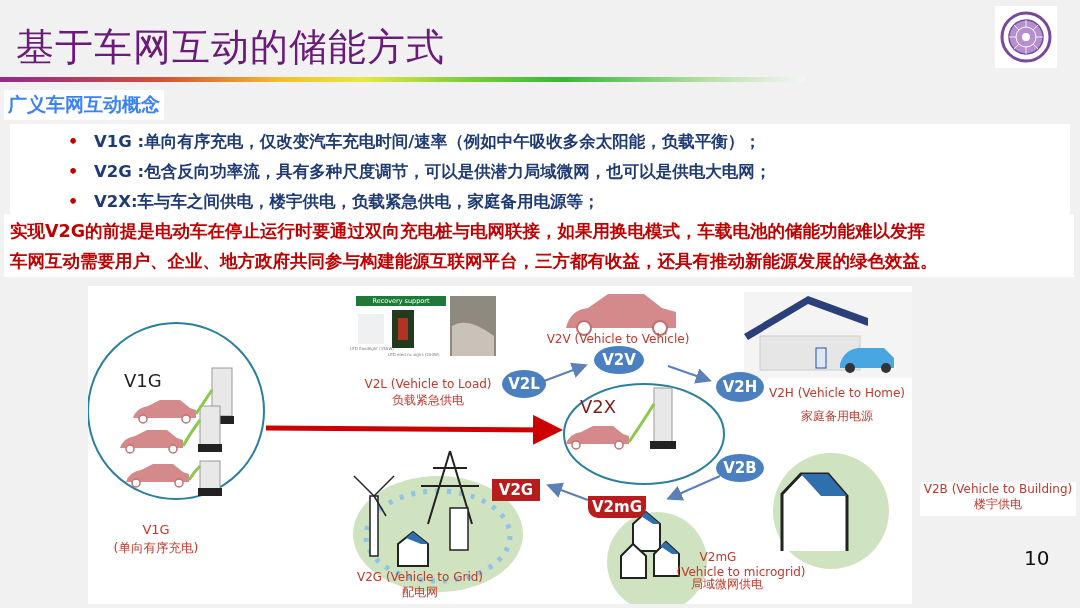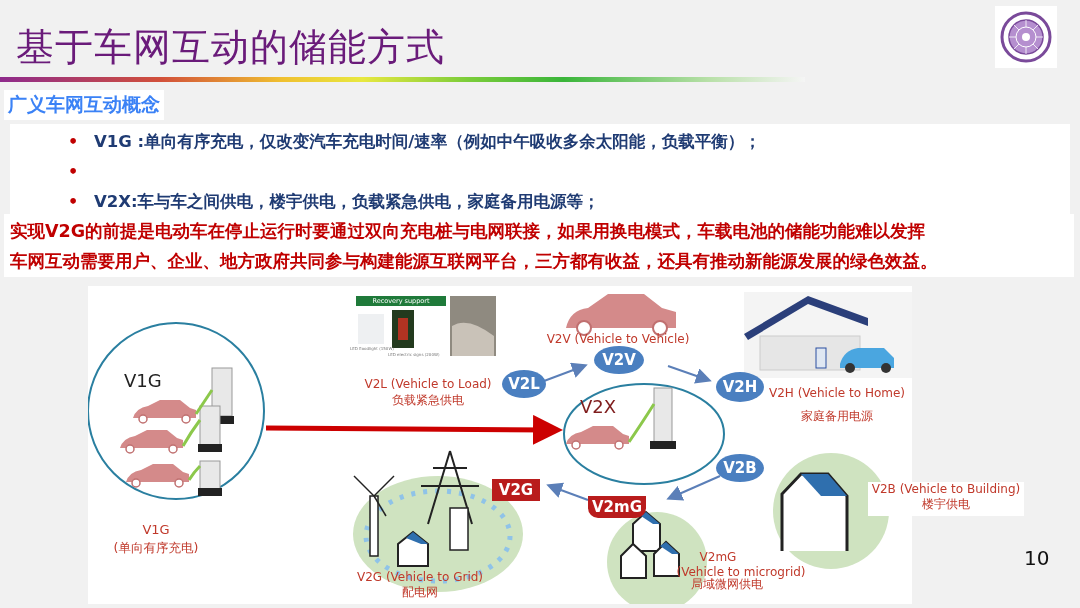--- a/index.html
+++ b/index.html
@@ -19,21 +19,21 @@
 
   .redbox { position: absolute; left: 4px; top: 214px; width: 1070px; height: 63px; background: #fff; padding: 2px 0 16px 6px; }
   .redline { font-size: 17.5px; font-weight: bold; color: #c00000; line-height: 30px; white-space: nowrap; }
 
   .diagram { position: absolute; left: 88px; top: 286px; width: 824px; height: 318px; background: #fff; }
   .abs { position: absolute; }
   .lbl { color: #c0392b; font-size: 12px; text-align: center; line-height: 15px; white-space: nowrap; }
   .pill { position: absolute; background: #4a7fc0; color: #fff; font-weight: bold; font-size: 15px; border-radius: 50%; display: flex; align-items: center; justify-content: center; }
   .sq { position: absolute; background: #b91c1c; color: #fff; font-weight: bold; font-size: 15px; display: flex; align-items: center; justify-content: center; }
 
-  .v2b-label { position: absolute; left: 868px; top: 482px; width: 156px; height: 34px; background: #fff; }
+  .v2b-label { position: absolute; left: 920px; top: 482px; width: 156px; height: 34px; background: #fff; }
   .pagenum { position: absolute; left: 1024px; top: 546px; font-size: 20px; color: #111; }
 </style>
 </head>
 <body>
 
 <div class="title">基于车网互动的储能方式</div>
 <div class="rule"></div>
 <div class="logo">
   <svg width="52" height="52" viewBox="0 0 52 52">
     <circle cx="26" cy="26" r="24" fill="none" stroke="#7a4a9a" stroke-width="3"></circle>
@@ -55,20 +55,21 @@
 
 <div class="subhead">广义车网互动概念</div>
 
 <div class="bullets">
   <div class="bullet">
     <span class="dot">•</span>
     <span>V1G :单向有序充电，仅改变汽车充电时间/速率（例如中午吸收多余太阳能，负载平衡）；</span>
   </div>
   <div class="bullet">
     <span class="dot">•</span>
+    <span>V2G :包含反向功率流，具有多种尺度调节，可以是供潜力局域微网，也可以是供电大电网；</span>
   </div>
   <div class="bullet">
     <span class="dot">•</span>
     <span>V2X:车与车之间供电，楼宇供电，负载紧急供电，家庭备用电源等；</span>
   </div>
 </div>
 
 <div class="redbox">
   <div class="redline">实现V2G的前提是电动车在停止运行时要通过双向充电桩与电网联接，如果用换电模式，车载电池的储能功能难以发挥</div>
   <div class="redline">车网互动需要用户、企业、地方政府共同参与构建能源互联网平台，三方都有收益，还具有推动新能源发展的绿色效益。</div>

